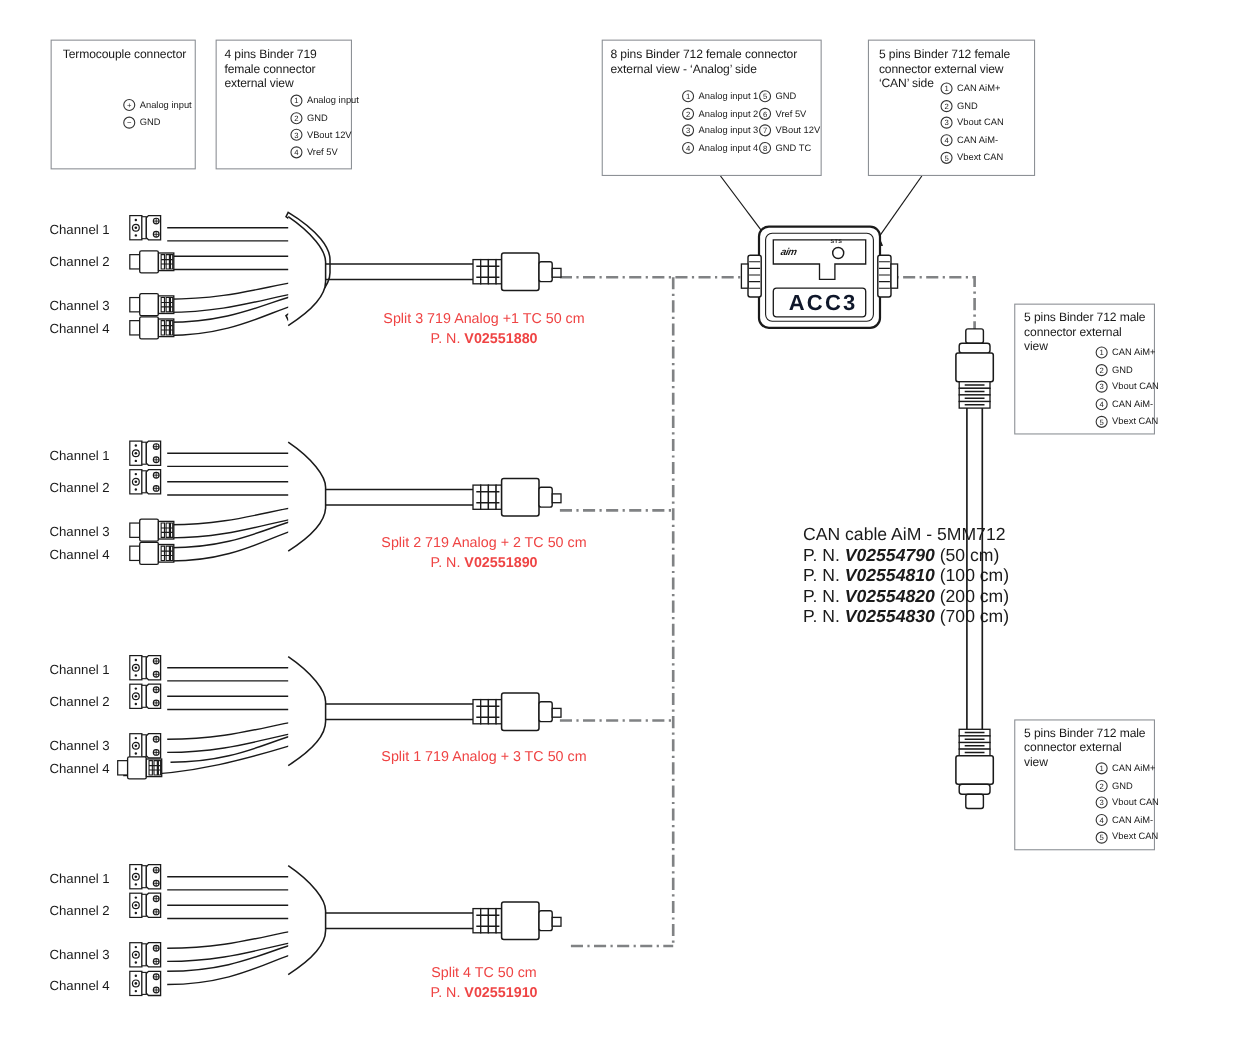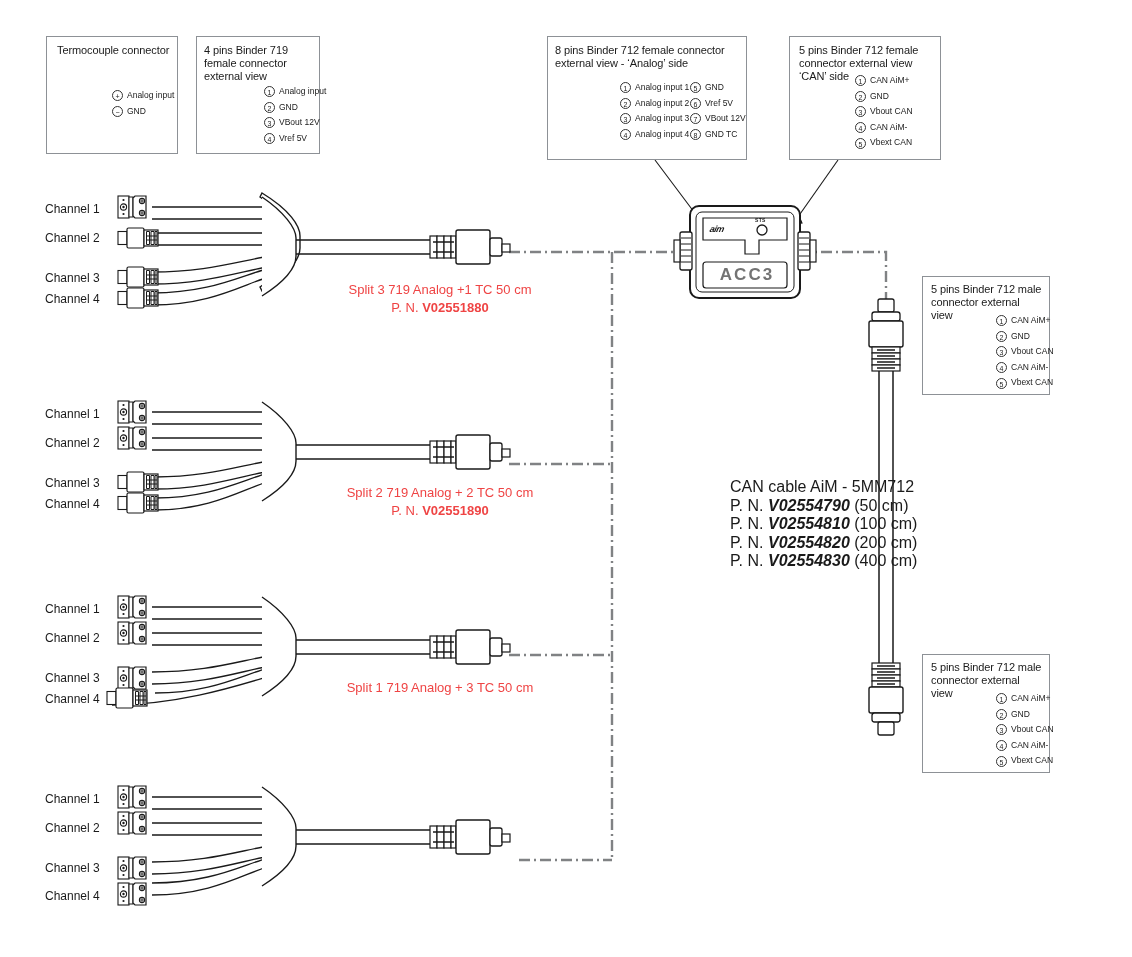--- a/index.html
+++ b/index.html
@@ -28,21 +28,21 @@
     position:absolute;text-align:center;font-size:13px;line-height:18px;color:#ef4444;
     white-space:nowrap;
   }
   .cablelabel b{font-weight:700;text-align:center;}
   .chan{
     position:absolute;font-size:12px;color:#1a1a1a;white-space:nowrap;
   }
   .cantext{position:absolute;font-size:16px;line-height:18.5px;white-space:nowrap;}
   .cantext b{font-weight:700;font-style:italic;}
   .acc3-word{
-    position:absolute;font-size:17px;font-weight:700;letter-spacing:2px;color:#737373;
+    position:absolute;font-size:20px;font-weight:700;letter-spacing:2px;color:#0f172a;
   }
   .sts{position:absolute;font-size:5px;font-weight:700;letter-spacing:.3px;color:#1a1a1a;}
   .aimlogo{position:absolute;font-size:9px;font-style:italic;font-weight:700;color:#1a1a1a;
     letter-spacing:-0.5px;transform:skewX(-12deg);}
 </style>
 </head>
 <body>
 
 <div class="stage">
 
@@ -530,20 +530,27 @@
   <div>
     <span>P. N.</span>
     <b>V02551890</b>
   </div>
 </div>
 
 <div class="cablelabel" style="left:280px;top:679px;width:320px;">
   <div>Split 1 719 Analog + 3 TC 50 cm</div>
 </div>
 
+<div class="cablelabel" style="left:280px;top:875px;width:320px;">
+  <div>Split 4 TC 50 cm</div>
+  <div>
+    <span>P. N.</span>
+    <b>V02551910</b>
+  </div>
+</div>
 
 <div class="cantext" style="left:730px;top:478px;">
   <div>CAN cable AiM - 5MM712</div>
   <div>
     <span>P. N.</span>
     <b>V02554790</b>
     <span>(50 cm)</span>
   </div>
   <div>
     <span>P. N.</span>
@@ -551,17 +558,17 @@
     <span>(100 cm)</span>
   </div>
   <div>
     <span>P. N.</span>
     <b>V02554820</b>
     <span>(200 cm)</span>
   </div>
   <div>
     <span>P. N.</span>
     <b>V02554830</b>
-    <span>(400 cm)</span>
+    <span>(700 cm)</span>
   </div>
 </div>
 
 </div>
 
 </body></html>

